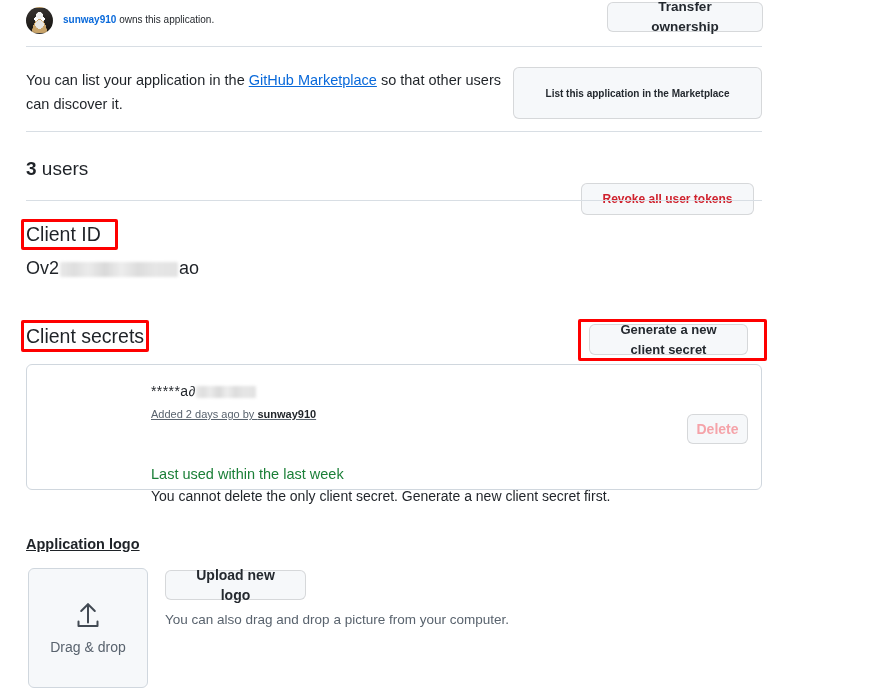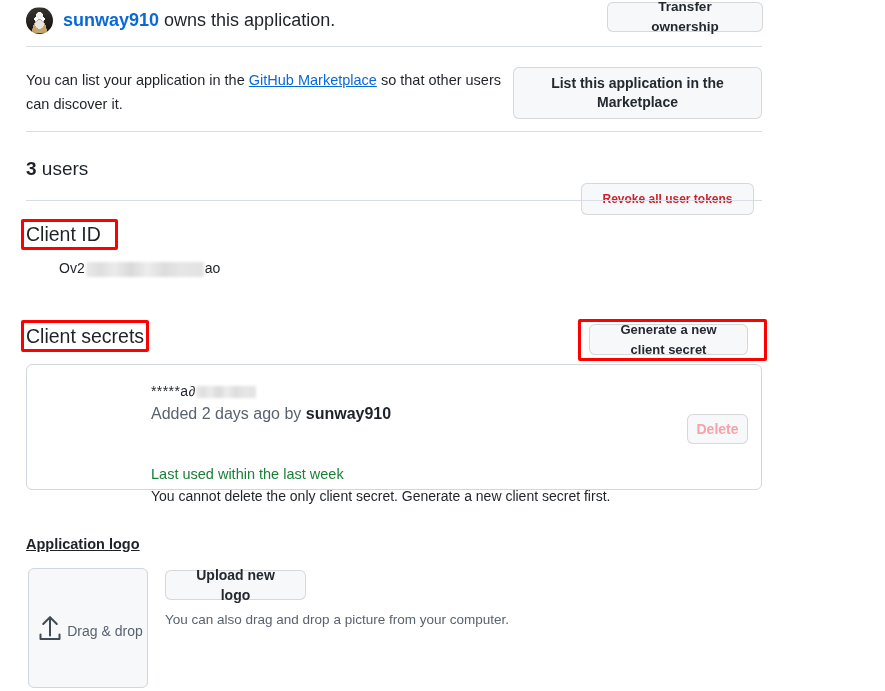--- a/index.html
+++ b/index.html
@@ -43,33 +43,33 @@
     background:
       radial-gradient(circle at 50% 30%, #f2f2f0 0 16%, rgba(0,0,0,0) 17%),
       radial-gradient(circle at 36% 44%, #ffffff 0 9%, rgba(0,0,0,0) 10%),
       radial-gradient(circle at 64% 44%, #ffffff 0 9%, rgba(0,0,0,0) 10%),
       radial-gradient(circle at 50% 66%, #e8e6e2 0 20%, rgba(0,0,0,0) 21%),
       radial-gradient(ellipse at 50% 120%, #c9a46a 0 45%, rgba(0,0,0,0) 46%),
       linear-gradient(170deg, #3a3632 0%, #23201d 55%, #15120f 100%);
     border: 1px solid rgba(27,31,36,0.15);
     overflow: hidden;
   }
-  .owner-text { font-size: 18px; line-height: 20px; color: #1f2328; }
+  .owner-text { font-size: 10px; line-height: 20px; color: #1f2328; }
   .owner-link { color: #0969da; font-weight: 600; text-decoration: none; }
 
   
   .btn {
     display: inline-flex;
     align-items: center;
     justify-content: center;
     background: #f6f8fa;
     border: 1px solid rgba(31,35,40,0.15);
     border-radius: 6px;
     font-family: "Liberation Sans", sans-serif;
-    font-size: 14px;
+    font-size: 10px;
     font-weight: 600;
     color: #24292f;
     cursor: pointer;
     padding: 5px 16px;
     line-height: 20px;
     text-align: center;
   }
   .btn.danger { color: #cf222e; }
   .btn.disabled { color: #f5a3a9; cursor: default; background: #f6f8fa; }
 
@@ -144,25 +144,24 @@
     font-size: 19.5px;
     line-height: 28px;
     font-weight: 400;
     color: #1f2328;
   }
 
   .clientid-value {
     position: absolute;
     left: 26px;
     top: 257px;
-    font-size: 14px;
+    font-size: 18px;
     line-height: 22px;
     color: #1f2328;
     white-space: nowrap;
-    margin-left: 33px;
   }
   .redacted {
     display: inline-block;
     vertical-align: middle;
     height: 15px;
     background: linear-gradient(90deg,
       #e9e9e9 0%, #dedede 12%, #ebebeb 24%, #d9d9d9 38%,
       #ededed 52%, #dcdcdc 66%, #e6e6e6 80%, #e2e2e2 100%);
     filter: blur(1.6px);
     border-radius: 1px;
@@ -226,24 +225,25 @@
     width: 460px;
   }
   .secret-mask {
     font-size: 14px;
     line-height: 21px;
     color: #1f2328;
     letter-spacing: 0.4px;
     white-space: nowrap;
   }
   .secret-added {
-    font-size: 16px;
+    font-size: 11px;
     line-height: 22px;
     color: #59636e;
     margin-top: 1px;
+    text-decoration: underline;
   }
   .secret-added b { color: #1f2328; font-weight: 600; }
   .secret-lastused {
     font-size: 14.5px;
     line-height: 22px;
     color: #1a7f37;
     margin-top: 38px;
   }
   .secret-note {
     font-size: 14px;
@@ -273,21 +273,21 @@
   .dropzone {
     position: absolute;
     left: 28px;
     top: 568px;
     width: 120px;
     height: 120px;
     border: 1px solid #d0d7de;
     border-radius: 6px;
     background: #f6f8fa;
     display: flex;
-    flex-direction: row;
+    flex-direction: column;
     align-items: center;
     justify-content: center;
   }
   .dropzone-label {
     font-size: 14px;
     line-height: 20px;
     color: #59636e;
     margin-top: 6px;
   }
   .btn-upload {

